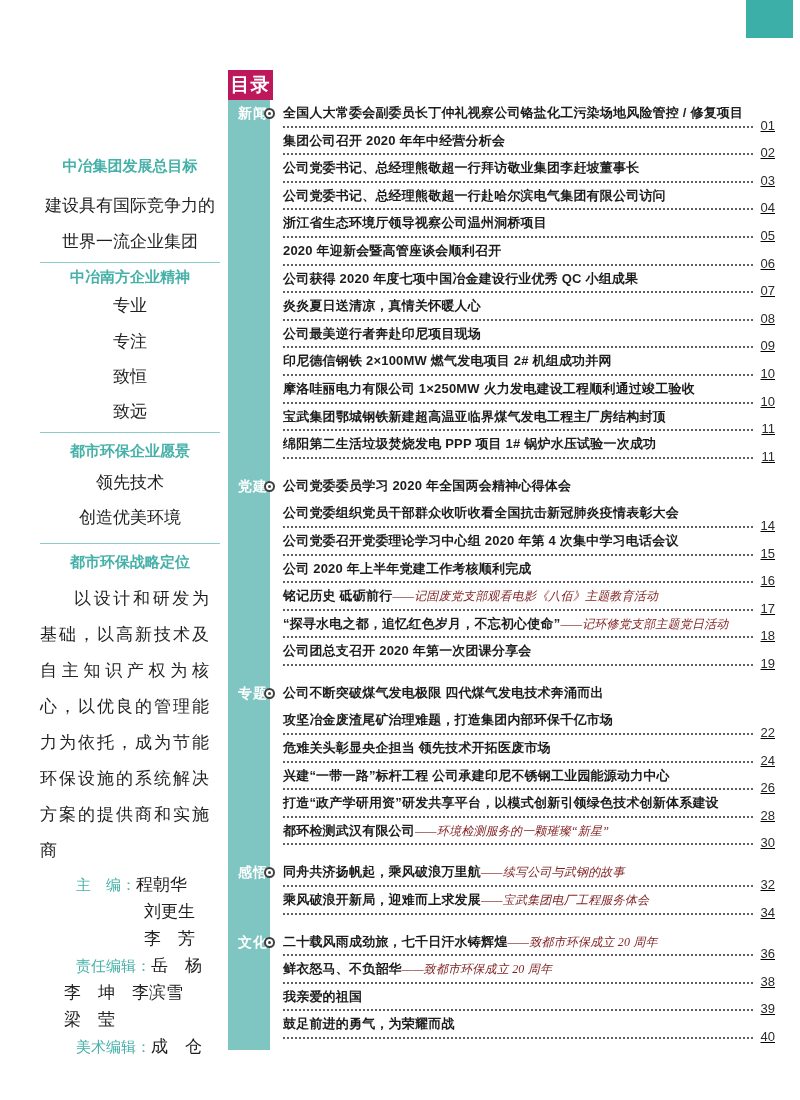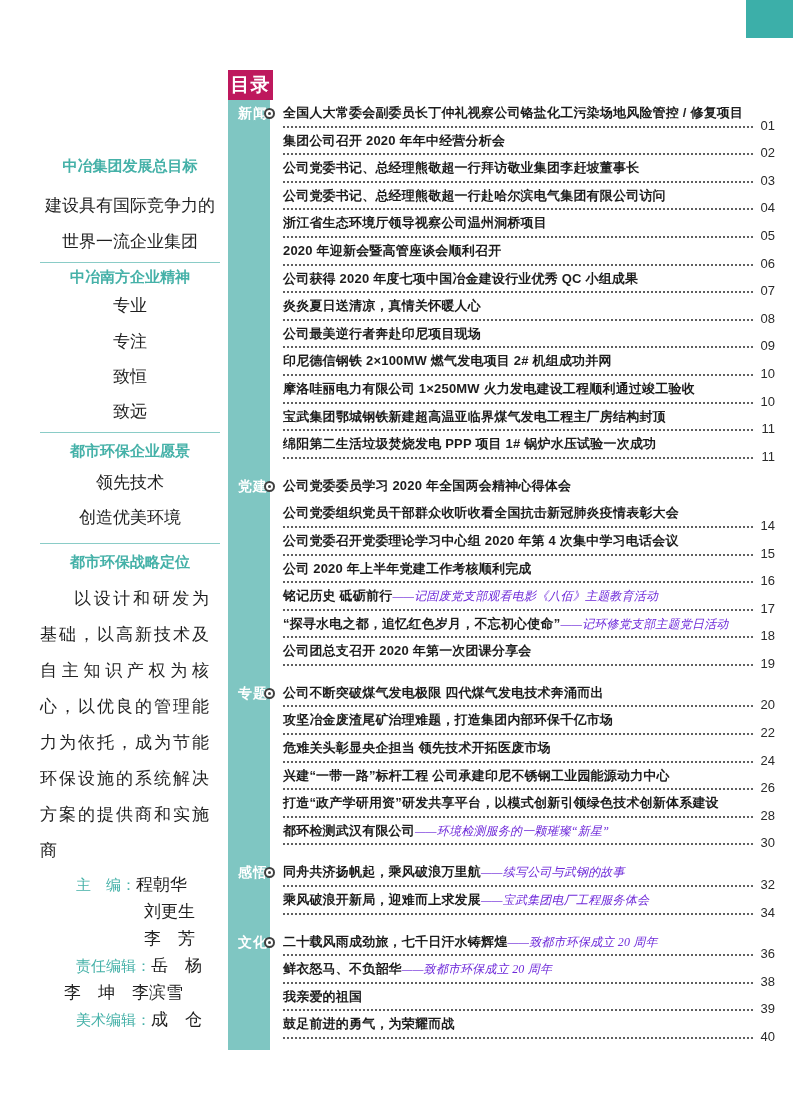--- a/index.html
+++ b/index.html
@@ -21,22 +21,22 @@
   .section-label{position:absolute;left:-55px;top:1px;width:40px;text-align:right;
                  color:#ffffff;font-size:14px;font-weight:bold;letter-spacing:1px;}
   .bullet{position:absolute;left:-19px;top:4px;width:7px;height:7px;border:2px solid #3f3f3f;
           border-radius:50%;background:#fff;}
   .bullet::after{content:"";position:absolute;left:2px;top:2px;width:3px;height:3px;
                  background:#3f3f3f;border-radius:50%;}
   .entry{position:relative;height:27.6px;}
   .entry-title{position:absolute;left:0;top:0;white-space:nowrap;font-size:13px;
                font-weight:600;color:#1c1c1c;letter-spacing:0.2px;}
   .entry-sub{font-weight:normal;font-style:italic;font-size:12px;
-             font-family:"Liberation Serif",serif;color:#6d28d9;margin-top:20px;}
-  .leader{position:absolute;left:0;right:0;bottom:0;display:flex;align-items:flex-end;}
+             font-family:"Liberation Serif",serif;color:#7f1d1d;margin-top:20px;}
+  .leader{position:absolute;left:0;right:0;bottom:0;display:flex;align-items:flex-end;text-decoration:underline;}
   .dots{flex:1;border-bottom:2px dotted #5f5f5f;margin-bottom:4px;}
   .pagenum{font-size:13px;color:#2a2a2a;line-height:13px;margin-left:2px;min-width:20px;text-align:right;}
 
   
   .sidebar{position:absolute;left:40px;top:158px;width:180px;}
   .sb-h{font-size:15px;font-weight:bold;text-align:center;line-height:15px;margin:0;}
   .sb-line{font-family:"Liberation Serif","DejaVu Serif",serif;font-size:17px;color:#1f1f1f;
            text-align:center;line-height:17px;margin:0;}
   .sb-div{border:none;border-top:1px solid #8accc7;height:0;margin:0;}
   .sb-para{font-family:"Liberation Serif","DejaVu Serif",serif;font-size:17px;color:#1f1f1f;
@@ -75,20 +75,21 @@
     <div class="sb-line mt18">创造优美环境</div>
     <hr class="sb-div mt17">
     <div class="sb-h mt10" style="color: rgb(69, 177, 168);">都市环保战略定位</div>
     <div class="sb-para">以设计和研发为基础，以高新技术及自主知识产权为核心，以优良的管理能力为依托，成为节能环保设施的系统解决方案的提供商和实施商</div>
     <div class="sb-editors">
       <div class="ed-line ind-label"><span class="ed-label" style="color: rgb(69, 177, 168);">主　编：</span><span>程朝华</span></div>
       <div class="ed-line ind-name2"><span>刘更生</span></div>
       <div class="ed-line ind-name2"><span>李　芳</span></div>
       <div class="ed-line ind-label"><span class="ed-label" style="color: rgb(69, 177, 168);">责任编辑：</span><span>岳　杨</span></div>
       <div class="ed-line ind-name1"><span>李　坤　李滨雪</span></div>
+      <div class="ed-line ind-name1"><span>梁　莹</span></div>
       <div class="ed-line ind-label"><span class="ed-label" style="color: rgb(69, 177, 168);">美术编辑：</span><span>成　仓</span></div>
     </div>
   </div>
 
 <div class="toc-wrap">
   <div class="bar" style="background: rgb(127, 198, 194);"></div>
   <div class="mulu" style="background: #be185d;">目录</div>
   <div class="sections" id="sections">
       <div class="section">
         <div class="section-label">新闻</div>
@@ -232,24 +233,20 @@
             <span class="dots"></span>
             <span class="pagenum">19</span>
           </div>
         </div>
       </div>
       <div class="section">
         <div class="section-label">专题</div>
         <span class="bullet"></span>
         <div class="entry">
           <div class="entry-title">公司不断突破煤气发电极限 四代煤气发电技术奔涌而出</div>
-          <div class="leader">
-            <span class="dots"></span>
-            <span class="pagenum">20</span>
-          </div>
         </div>
         <div class="entry">
           <div class="entry-title">攻坚冶金废渣尾矿治理难题，打造集团内部环保千亿市场</div>
           <div class="leader">
             <span class="dots"></span>
             <span class="pagenum">22</span>
           </div>
         </div>
         <div class="entry">
           <div class="entry-title">危难关头彰显央企担当 领先技术开拓医废市场</div>

